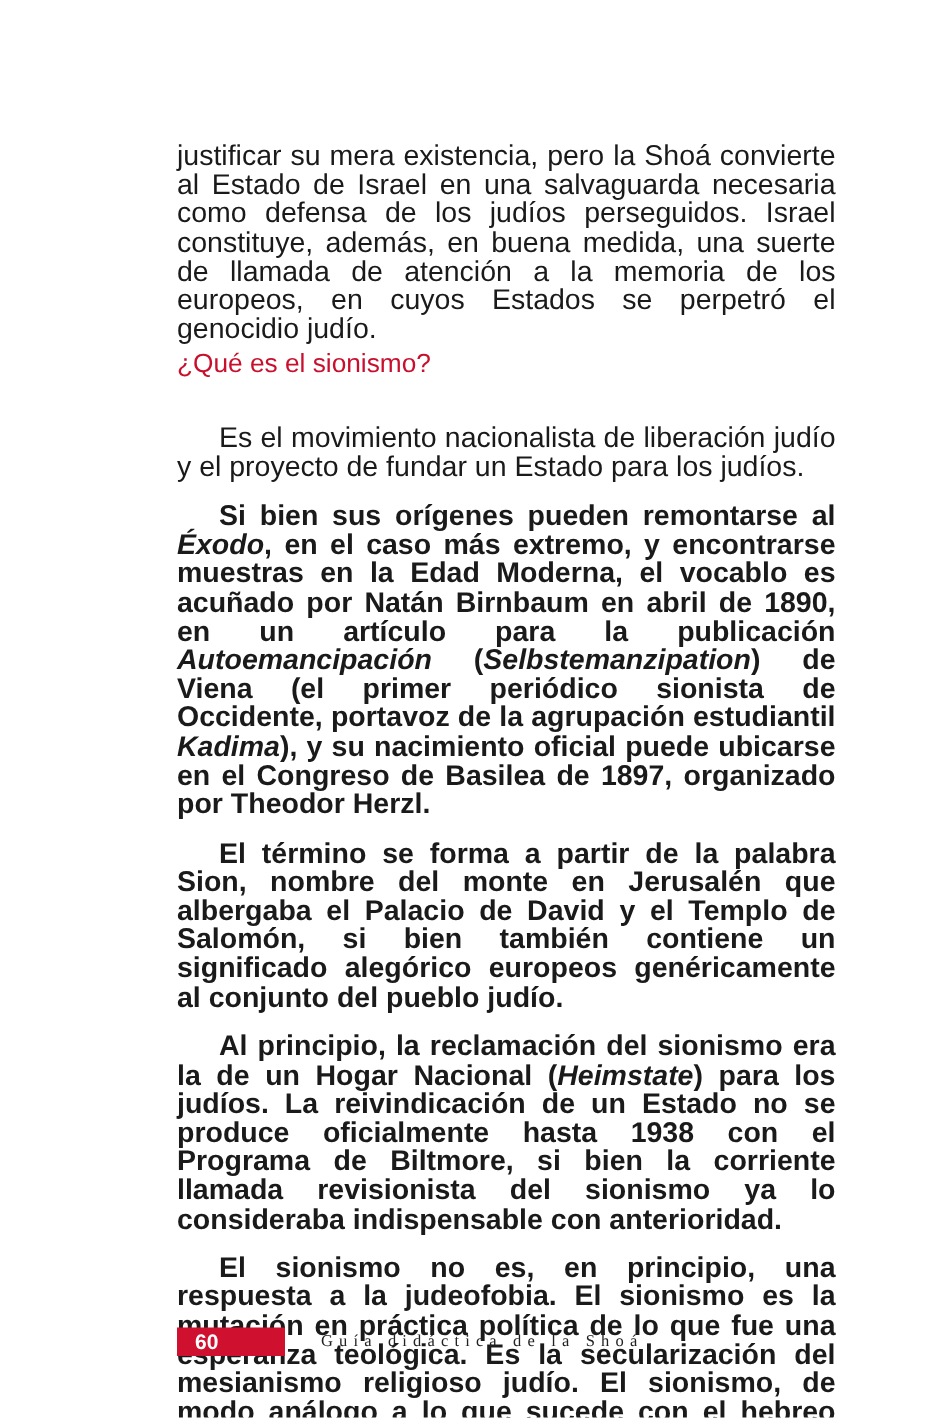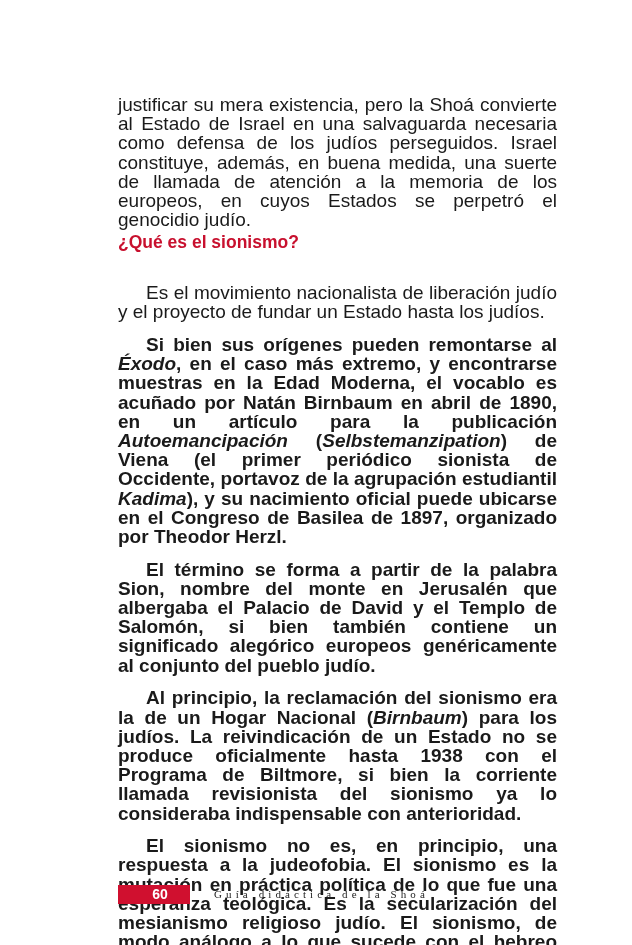--- a/index.html
+++ b/index.html
@@ -2,45 +2,45 @@
 <html><head>
 <meta charset="utf-8">
 <style>
   html, body { margin:0; padding:0; background:#ffffff; }
   body { width:632px; height:945px; position:relative; overflow:hidden;
          font-family:"Liberation Sans", sans-serif; color:#1a1a1a; }
   .col { position:absolute; left:118px; width:439px; }
   p { margin:0; font-size:19px; line-height:19.2px; text-align:justify; }
   .ind { text-indent:28px; }
   #intro { top:95px; }
-  #heading { position:absolute; left:118px; top:232px; font-size:17.5px; color:#c8102e; margin:0; font-weight:bold; }
+  #heading { position:absolute; left:118px; top:232px; font-size:17.5px; color:#c8102e; margin:0; font-weight:normal; }
   #body { top:283px; }
   #body p + p { margin-top:13.5px;font-weight:bold; }
   .footer-num { position:absolute; left:118px; top:885px; width:72px; height:19px;
                 background:#d0102f; color:#fff; font-weight:bold; font-size:14px;
-                line-height:19px; padding-left:12px; box-sizing:border-box;text-align:center; }
+                line-height:19px; padding-left:12px; box-sizing:border-box; }
   .footer-title { position:absolute; left:214px; top:886px; font-size:11px;
                   letter-spacing:4.1px; color:#222; line-height:17px;
                   font-family:Liberation Serif, serif; }
 </style>
 </head>
 <body>
 
 <div class="col" id="intro">
   <p>justificar su mera existencia, pero la Shoá convierte al Estado de Israel en una salvaguarda necesaria como defensa de los judíos perseguidos. Israel constituye, además, en buena medida, una suerte de llamada de atención a la memoria de los europeos, en cuyos Estados se perpetró el genocidio judío.</p>
 </div>
 
 <h2 id="heading">¿Qué es el sionismo?</h2>
 
 <div class="col" id="body">
-  <p class="ind">Es el movimiento nacionalista de liberación judío y el proyecto de fundar un Estado hasta los judíos.</p>
+  <p class="ind">Es el movimiento nacionalista de liberación judío y el proyecto de fundar un Estado para los judíos.</p>
 
   <p class="ind"><span>Si bien sus orígenes pueden remontarse al </span><i>Éxodo</i><span>, en el caso más extremo, y encontrarse muestras en la Edad Moderna, el vocablo es acuñado por Natán Birnbaum en abril de 1890, en un artículo para la publicación </span><i>Autoemancipación</i><span> (</span><i>Selbstemanzipation</i><span>) de Viena (el primer periódico sionista de Occidente, portavoz de la agrupación estudiantil </span><i>Kadima</i><span>), y su nacimiento oficial puede ubicarse en el Congreso de Basilea de 1897, organizado por Theodor Herzl.</span></p>
 
   <p class="ind">El término se forma a partir de la palabra Sion, nombre del monte en Jerusalén que albergaba el Palacio de David y el Templo de Salomón, si bien también contiene un significado alegórico europeos genéricamente al conjunto del pueblo judío.</p>
 
-  <p class="ind"><span>Al principio, la reclamación del sionismo era la de un Hogar Nacional (</span><i>Birnbaum</i><span>) para los judíos. La reivindicación de un Estado no se produce oficialmente hasta 1938 con el Programa de Biltmore, si bien la corriente llamada revisionista del sionismo ya lo consideraba indispensable con anterioridad.</span></p>
+  <p class="ind"><span>Al principio, la reclamación del sionismo era la de un Hogar Nacional (</span><i>Heimstate</i><span>) para los judíos. La reivindicación de un Estado no se produce oficialmente hasta 1938 con el Programa de Biltmore, si bien la corriente llamada revisionista del sionismo ya lo consideraba indispensable con anterioridad.</span></p>
 
   <p class="ind"><span>El sionismo no es, en principio, una respuesta a la judeofobia. El sionismo es </span><b>la mutación en práctica política de lo que fue una esperanza teológica</b><span>. Es la secularización del mesianismo religioso judío. El sionismo, de modo análogo a lo que sucede con el hebreo como lengua de uso común y no sólo de culto, es anterior a la constitución del Estado de Israel, es anterior a la Shoá, es anterior al nacionalsocialismo alemán. La judeofobia europea de los siglos XIX y</span></p>
 </div>
 
 <div class="footer-num">60</div>
 <div class="footer-title">Guía didáctica de la Shoá</div>
 
 </body></html>

